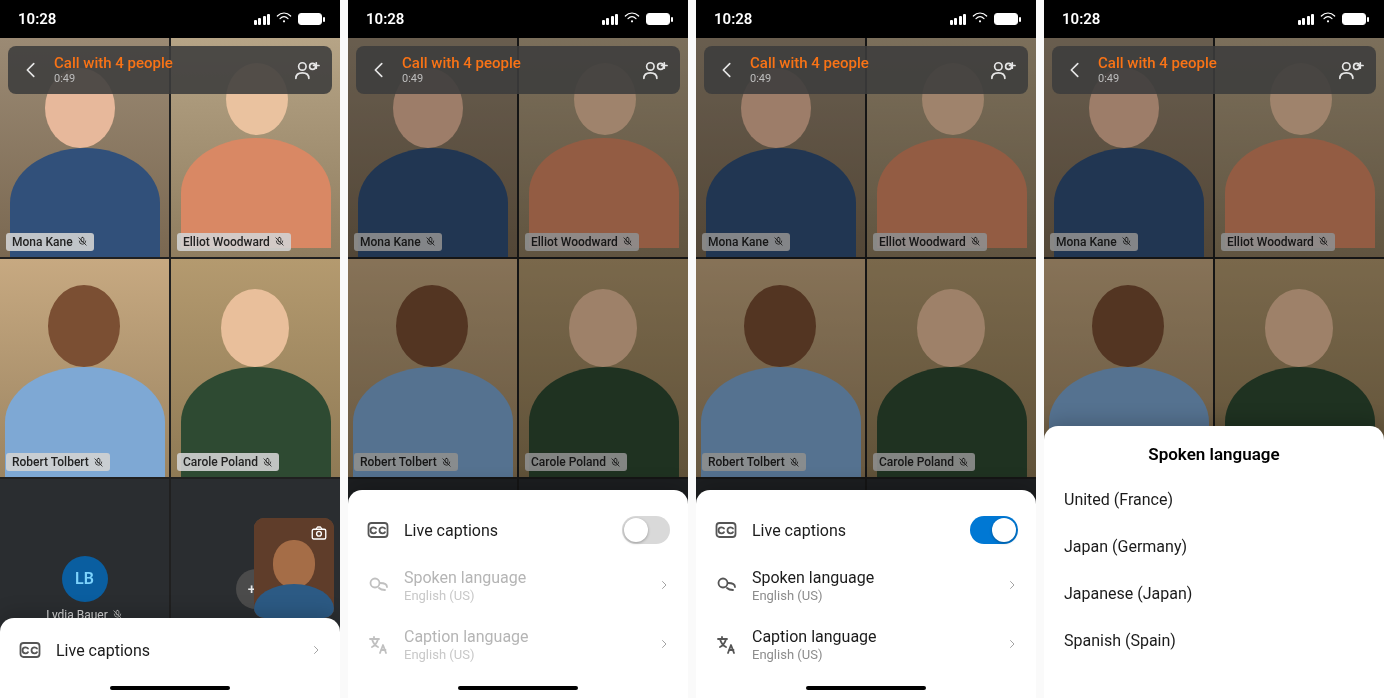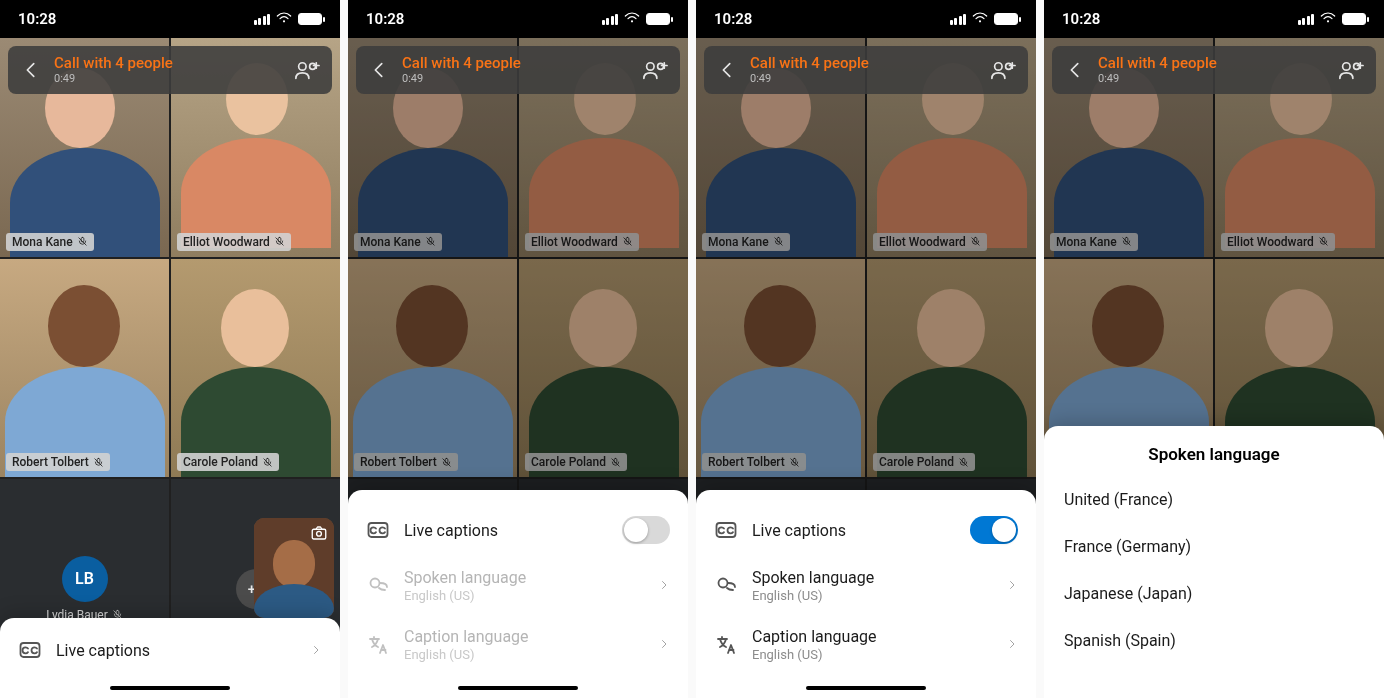--- a/index.html
+++ b/index.html
@@ -79,21 +79,21 @@
   .name-pill {
     position:absolute; left:6px; bottom:6px; background:rgba(210,210,210,0.9);
     color:#222; font-size:12px; border-radius:3px; padding:2px 6px;
     display:flex; align-items:center; gap:4px; font-weight:500;
   }
   .mic-off {
     width:11px; height:11px; display:inline-block;
   }
   .avatar-circle {
     width:46px; height:46px; border-radius:50%; display:flex; align-items:center; justify-content:center;
-    font-weight:600; color:#ffffff;
+    font-weight:600; color:#7dd3fc;
   }
   .empty-tile { background:#2a2d30; flex-direction:column; gap:6px; }
   .empty-tile .nm { font-size:12px; color:#d4d4d4; display:flex; align-items:center; gap:4px;}
   .more-badge{
     width:40px;height:40px;border-radius:50%;background:#4b4b4b;color:#e8e8e8;
     display:flex;align-items:center;justify-content:center;font-size:14px;font-weight:500;
   }
   .self-pip {
     position:absolute; right:6px; bottom:80px; width:80px; height:100px;
     border-radius:10px; overflow:hidden; z-index:15; background:#6c4a36;
@@ -769,21 +769,21 @@
           </svg>
         </div>
     </div>
 
     <div class="sheet" style="height:272px; padding-top:14px;">
       <div class="lang-title">Spoken language</div>
       <div class="lang-row">
         <span>United (France)</span>
       </div>
       <div class="lang-row">
-        <span>France (Germany)</span>
+        <span>Japan (Germany)</span>
       </div>
       <div class="lang-row">
         <span>Japanese (Japan)</span>
       </div>
       <div class="lang-row">
         <span>Spanish (Spain)</span>
       </div>
 
     </div>
   </div>

